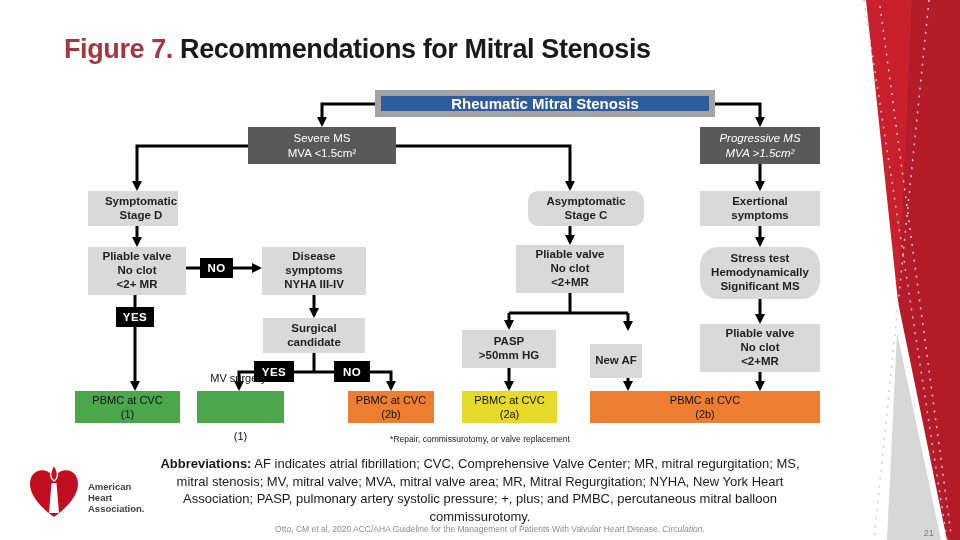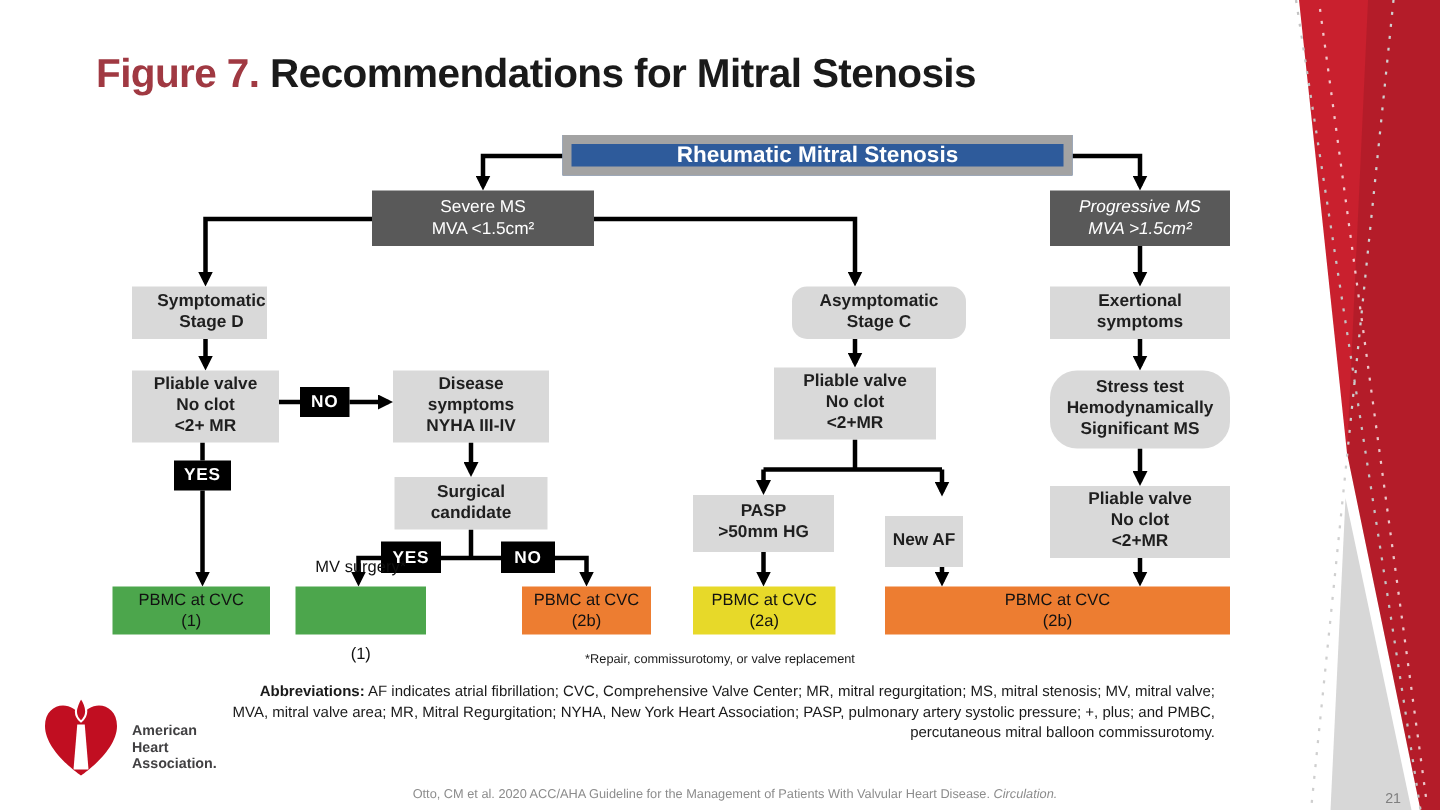--- a/index.html
+++ b/index.html
@@ -19,21 +19,21 @@
   .dark-box{background:#595959;color:#fff;font-size:11.5px;line-height:1.25;}
   .light-box{background:#D9D9D9;color:#1f1f1f;font-weight:bold;font-size:11.5px;line-height:1.2;}
   .gate{background:#000;color:#fff;font-weight:bold;font-size:11.5px;letter-spacing:.5px;}
   .outcome{font-size:11px;color:#111;line-height:1.3;}
   .green{background:#4CA64C;}
   .orange{background:#ED7D31;}
   .yellow{background:#E7D929;}
   svg.overlay{position:absolute;left:0;top:0;pointer-events:none;}
   .conn{fill:none;stroke:#000;stroke-width:3;}
   #footnote{left:0;right:0;top:434px;text-align:center;font-size:8.5px;color:#1a1a1a;}
-  #abbrev{left:150px;width:660px;top:455px;text-align:right;font-size:10px;line-height:1.35;color:#1a1a1a;}
+  #abbrev{left:150px;width:660px;top:455px;text-align:center;font-size:13px;line-height:1.35;color:#1a1a1a;}
   #abbrev .b{font-weight:bold;}
   #citation{left:0;right:0;top:524px;text-align:center;font-size:8.5px;color:#8c8c8c;padding-left:20px;}
   #citation .it{font-style:italic;}
   #page-num{right:26px;top:499px;font-size:9.5px;color:#7f7f7f;margin-top:28px;}
 </style>
 </head>
 <body>
 
 <div id="slide">
 

